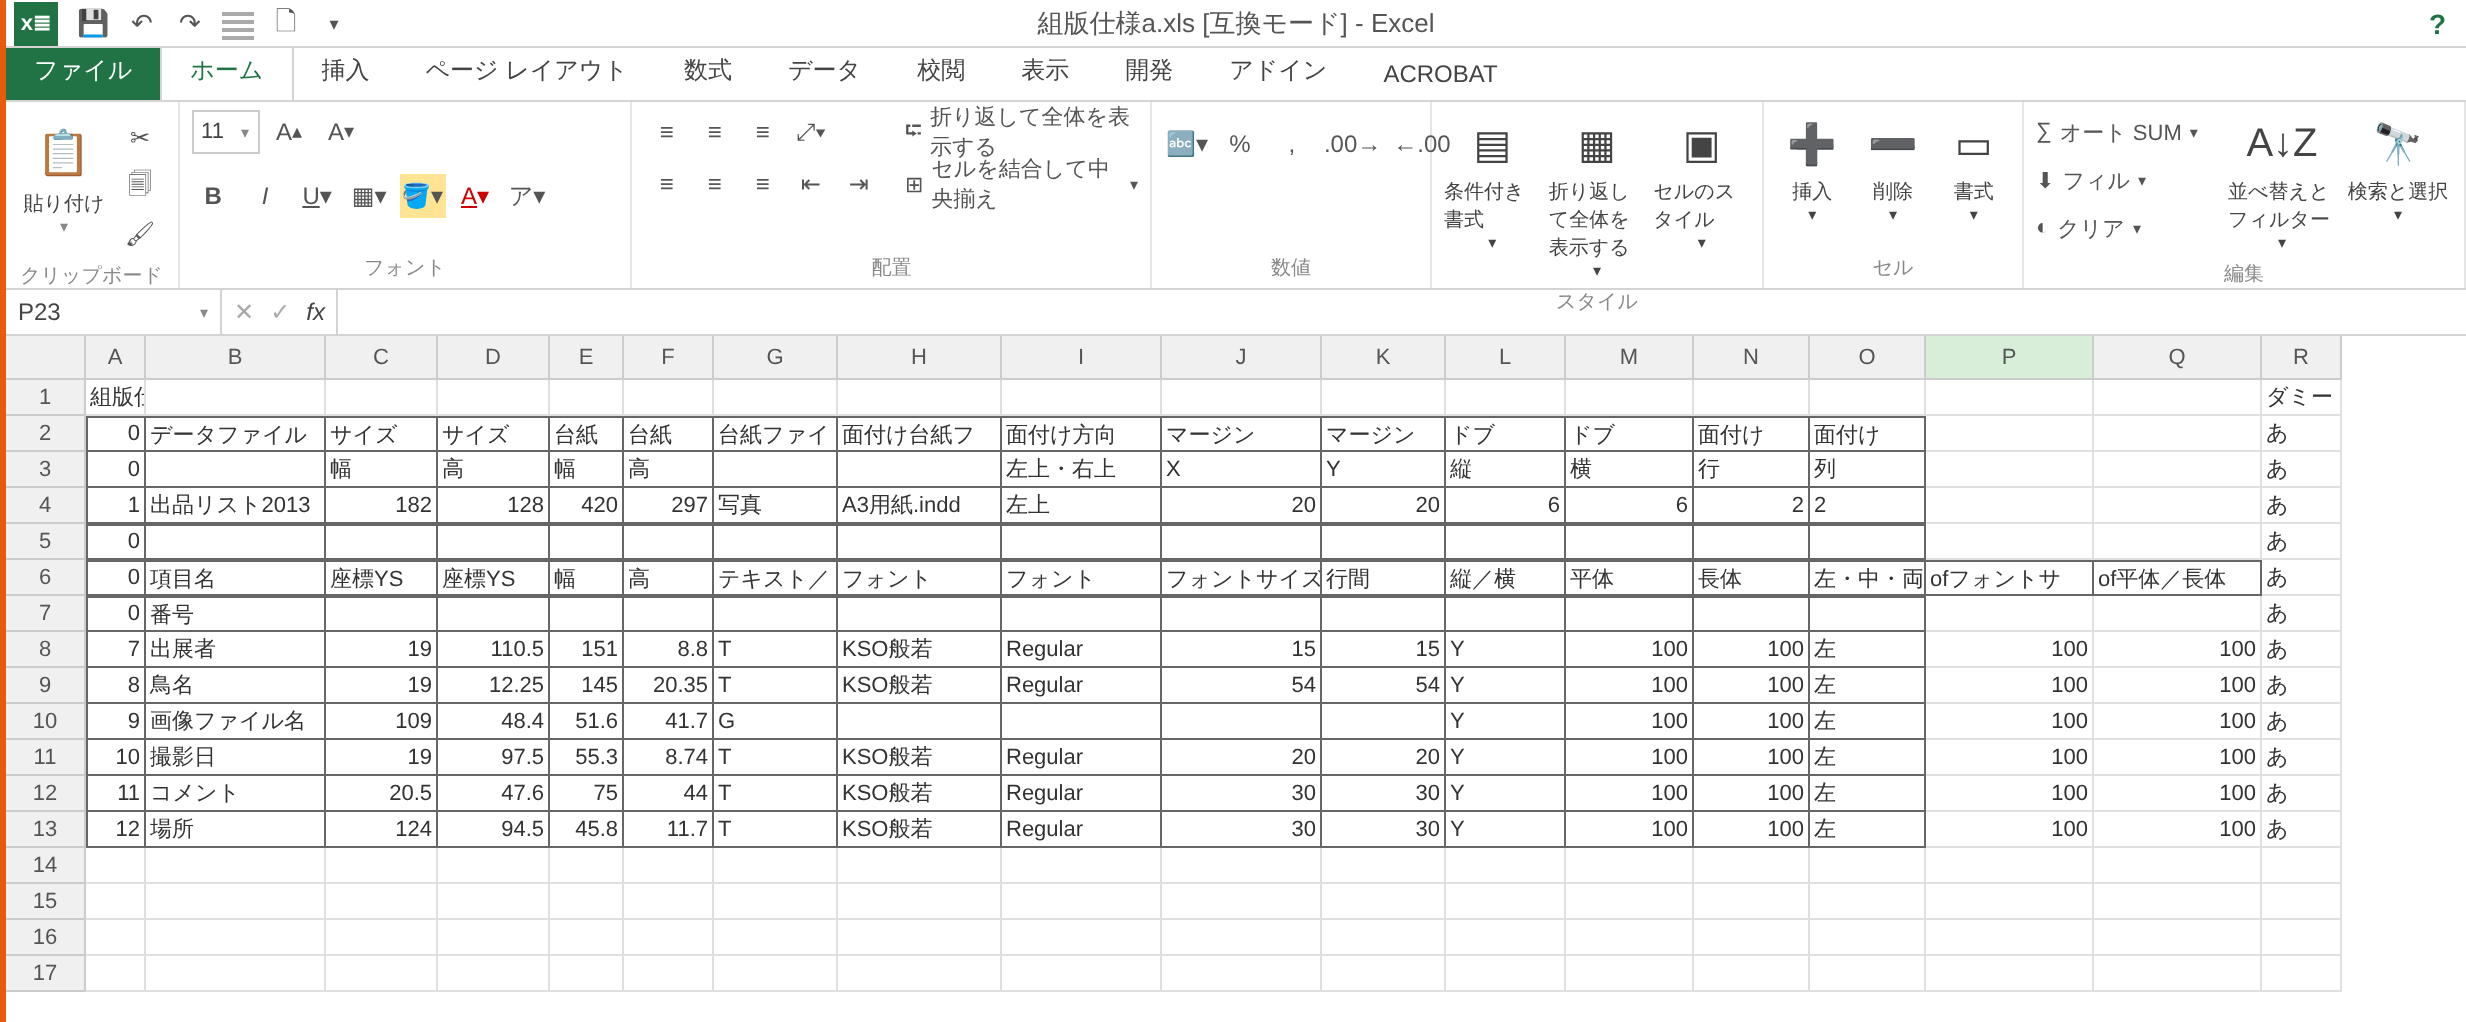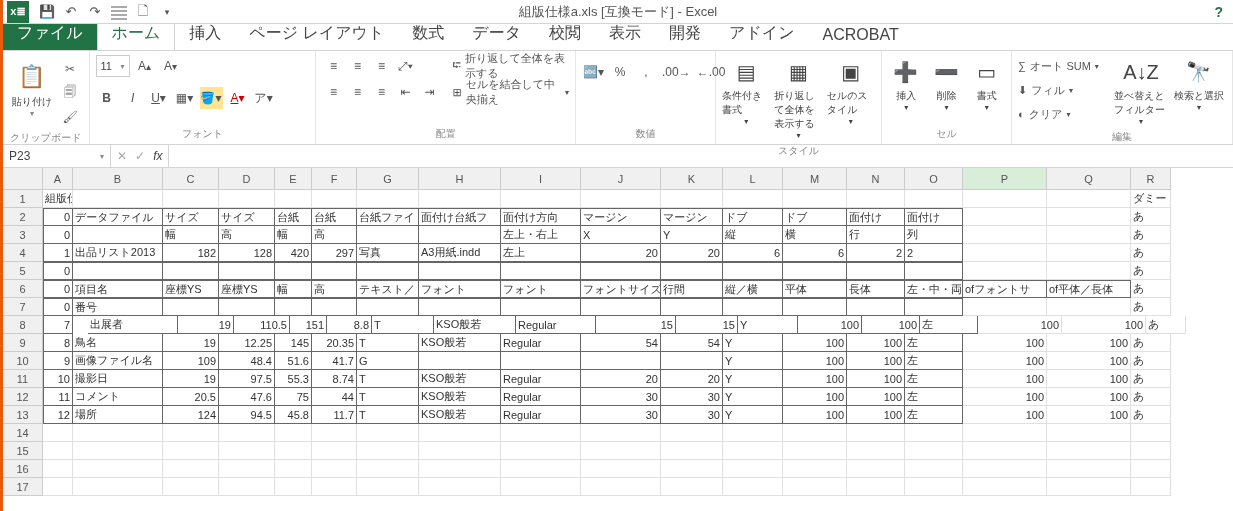--- a/index.html
+++ b/index.html
@@ -5,21 +5,21 @@
   * { box-sizing: border-box; margin: 0; padding: 0; font-family: "MS PGothic", "Meiryo", sans-serif; }
   body { width: 1233px; height: 511px; background: #fff; overflow: hidden; border-left: 3px solid #e85a0c; font-size: 12px; color: #444; }
   .titlebar { height: 24px; background: #fff; border-bottom: 1px solid #d4d4d4; display: flex; align-items: center; position: relative; }
   .excel-badge { width: 22px; height: 22px; background: #217346; color: #fff; display: flex; align-items: center; justify-content: center; font-weight: bold; font-size: 11px; margin: 0 4px; }
   .qat { display: flex; gap: 8px; align-items: center; margin-left: 6px; }
   .qat span { width: 16px; height: 16px; display: inline-flex; align-items: center; justify-content: center; font-size: 13px; color: #555; }
   .qat-divider { display: inline-block; width: 2px; height: 14px; background: repeating-linear-gradient(transparent, transparent 2px, #aaa 2px, #aaa 4px); }
   .title-center { position: absolute; left: 50%; transform: translateX(-50%); color: #555; font-size: 13px; }
   .help-icon { position: absolute; right: 10px; color: #217346; font-weight: bold; font-size: 14px; }
   .tabstrip { height: 26px; background: #fff; display: flex; align-items: flex-end; gap: 0; }
-  .tab { padding: 4px 14px 6px; font-size: 16px; color: #444; cursor: pointer; }
+  .tab { padding: 4px 14px 6px; font-size: 12px; color: #444; cursor: pointer; }
   .tab.file { background: #217346; color: #fff; padding: 6px 14px; }
   .tab.active { background: #fff; border: 1px solid #d4d4d4; border-bottom: none; color: #217346; }
   .ribbon { height: 95px; border-top: 1px solid #d4d4d4; border-bottom: 1px solid #d4d4d4; display: flex; }
   .rg { border-right: 1px solid #e5e5e5; display: flex; flex-direction: column; }
   .rg-body { flex: 1; display: flex; align-items: flex-start; padding: 4px 6px; gap: 4px; }
   .rg-label { height: 17px; text-align: center; font-size: 10px; color: #888; padding-bottom: 2px; }
   .paste-col { display: flex; flex-direction: column; align-items: center; width: 46px; }
   .paste-icon { width: 32px; height: 36px; display: flex; align-items: center; justify-content: center; font-size: 22px; margin-top: 4px; }
   .mini-col { display: flex; flex-direction: column; gap: 4px; padding-top: 4px; }
   .mini-btn { width: 22px; height: 20px; display: flex; align-items: center; justify-content: center; font-size: 12px; color: #555; }
@@ -446,21 +446,21 @@
         <div class="cell b-bot b-top b-right" style="width: 60px;"></div>
         <div class="cell b-bot b-top b-right" style="width: 64px;"></div>
         <div class="cell b-bot b-top b-right" style="width: 58px;"></div>
         <div class="cell b-bot b-top b-right" style="width: 58px;"></div>
         <div class="cell" style="width: 84px;"></div>
         <div class="cell" style="width: 84px;"></div>
         <div class="cell" style="width: 40px;">あ</div>
       </div>
       <div class="grow">
         <div class="cell r b-bot b-left b-right" style="width: 30px;">7</div>
-        <div class="cell b-bot b-right" style="width: 90px; margin-left: 15px;">出展者</div>
+        <div class="cell b-bot b-right" style="width: 90px;">出展者</div>
         <div class="cell r b-bot b-right" style="width: 56px;">19</div>
         <div class="cell r b-bot b-right" style="width: 56px;">110.5</div>
         <div class="cell r b-bot b-right" style="width: 37px;">151</div>
         <div class="cell r b-bot b-right" style="width: 45px;">8.8</div>
         <div class="cell b-bot b-right" style="width: 62px;">T</div>
         <div class="cell b-bot b-right" style="width: 82px;">KSO般若</div>
         <div class="cell b-bot b-right" style="width: 80px;">Regular</div>
         <div class="cell r b-bot b-right" style="width: 80px;">15</div>
         <div class="cell r b-bot b-right" style="width: 62px;">15</div>
         <div class="cell b-bot b-right" style="width: 60px;">Y</div>

